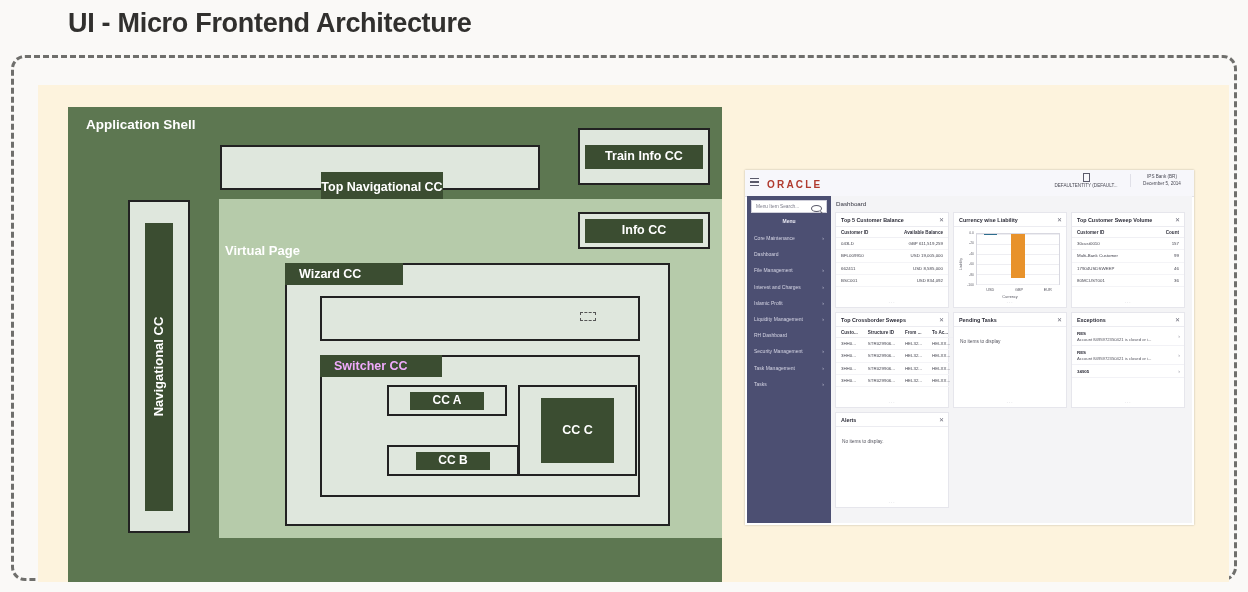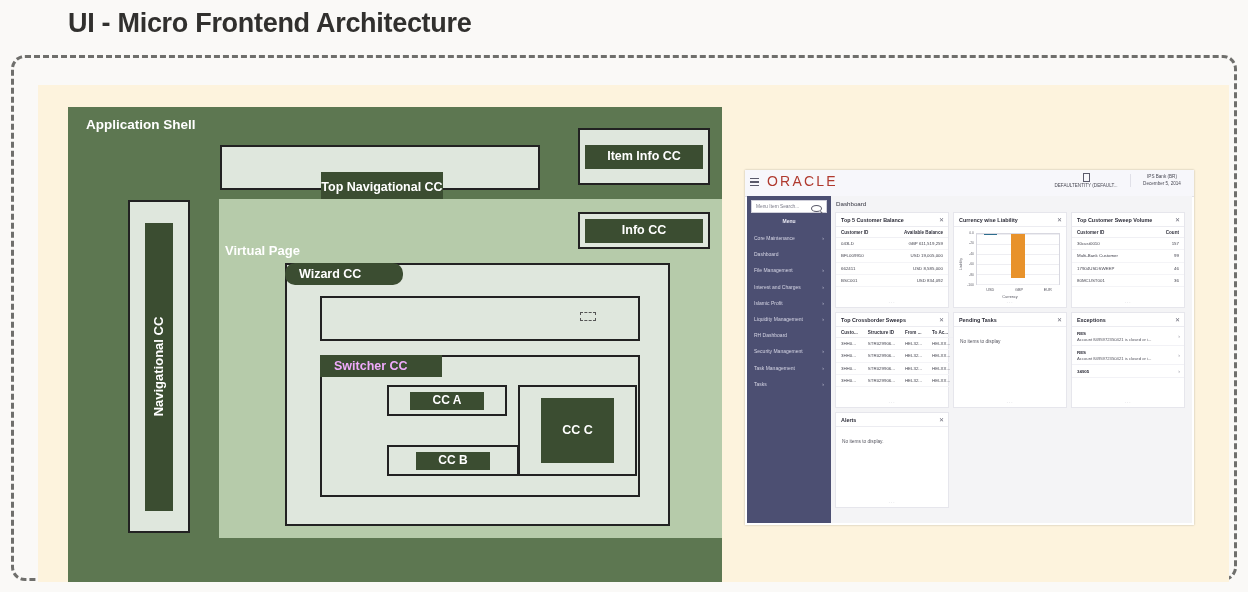--- a/index.html
+++ b/index.html
@@ -98,21 +98,21 @@
   .infocc-box .chip{width:118px;height:24px;font-size:12.5px;}
 
   
   .wizard-box{
     position:absolute;left:285px;top:263px;width:385px;height:263px;
     background:#dfe7dd;border:2px solid #222;box-sizing:border-box;
   }
   .wizard-tab{
     position:absolute;left:-2px;top:-2px;width:118px;height:22px;
     background:#3b4d31;color:#fff;font-size:12.5px;font-weight:bold;
-    display:flex;align-items:center;padding-left:14px;box-sizing:border-box;border-radius:10px;
+    display:flex;align-items:center;padding-left:14px;box-sizing:border-box;
   }
 
   
   .train-box{
     position:absolute;left:33px;top:31px;width:320px;height:45px;
     background:#dfe7dd;border:2px solid #222;box-sizing:border-box;
     display:flex;align-items:center;
   }
   .train-chip{
     position:absolute;left:113px;top:6px;width:116px;height:26px;
@@ -151,21 +151,21 @@
   }
   .o-topbar{
     position:absolute;left:0;top:0;width:449px;height:26px;
     background:#f7f7fb;border-bottom:1px solid #e2e2ea;
   }
   .o-hamburger{
     position:absolute;left:5px;top:8px;width:9px;height:8px;
   }
   .o-hamburger i{display:block;height:1.3px;background:#5a5a6a;margin-bottom:2px;}
   .o-logo{
-    position:absolute;left:22px;top:3px;font-size:14px;font-weight:normal;
+    position:absolute;left:22px;top:9px;font-size:10px;font-weight:bold;
     letter-spacing:2.2px;color:#b03a2e;
   }
   .o-entity{
     position:absolute;left:302px;top:3px;width:78px;text-align:center;
     font-size:4.6px;color:#4a4a55;line-height:1.3;
   }
   .o-entity .doc{
     display:block;width:7px;height:9px;border:1px solid #5a5a6a;
     margin:0 auto 1px;box-sizing:border-box;
   }
@@ -295,21 +295,21 @@
     <div class="app-shell-label">Application Shell</div>
   </div>
 
   <div class="topnav-box">
     <div class="topnav-chip">
       <div class="chip">Top Navigational CC</div>
     </div>
   </div>
 
   <div class="userinfo-box">
-    <div class="chip">Item Info CC</div>
+    <div class="chip">Train Info CC</div>
   </div>
 
   <div class="navcc-box">
     <div class="navcc-chip">
       <span>Navigational CC</span>
     </div>
   </div>
 
   <div class="virtual-page">
     <div class="vp-label">Virtual Page</div>

